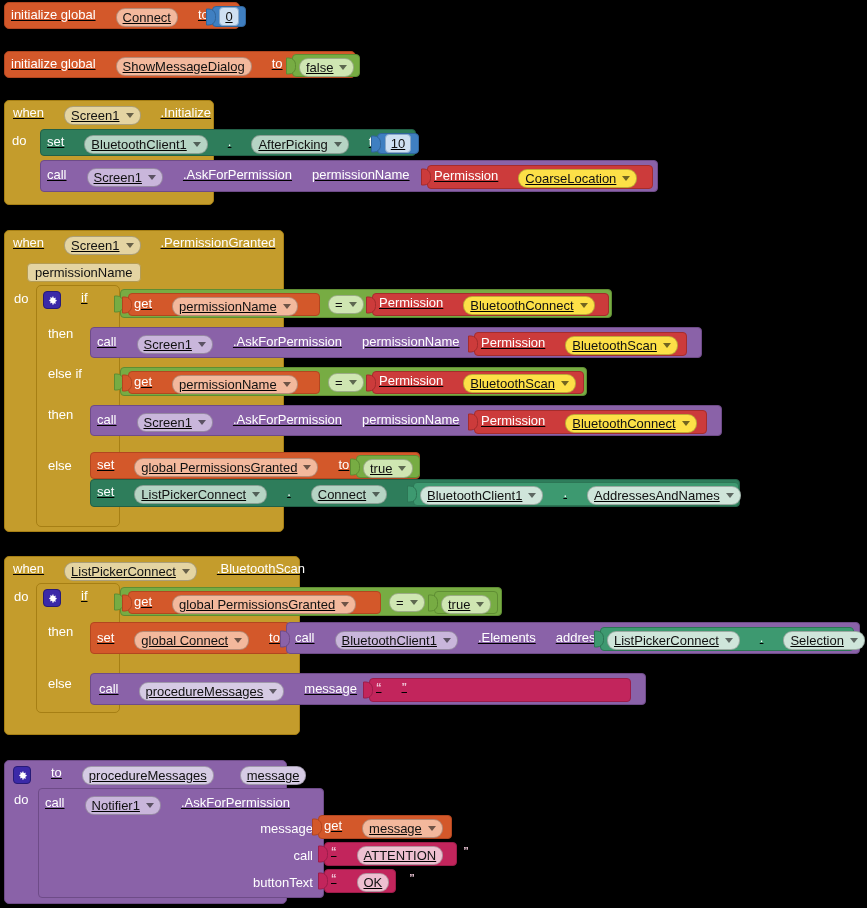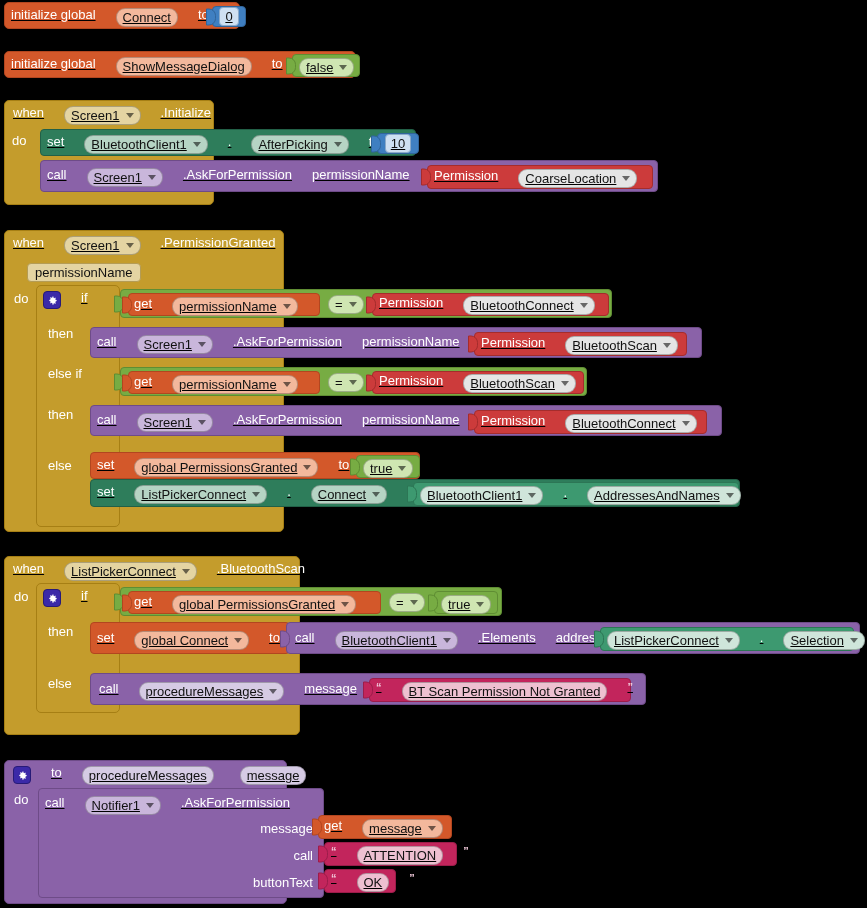--- a/index.html
+++ b/index.html
@@ -31,21 +31,21 @@
   .fld{
     display:inline-flex;align-items:center;gap:4px;
     border-radius:9px;padding:1px 6px;font-size:13px;line-height:15px;
     color:#111;border:1px solid rgba(0,0,0,.25);
   }
   .f-var{background:#f3b89c;}
   .f-set{background:#b6d4c4;}
   .f-get{background:#cfe5da;}
   .f-call{background:#c9b6db;}
   .f-logic{background:#cfe6b2;}
-  .f-help{background:#e5e5e5;}
+  .f-help{background:#fde047;}
   .f-text{background:#eec0d1;}
   .f-evt{background:#e4d4a2;}
   .f-proc{background:#d6cbe4;}
   .f-math{background:#cfe0f2;border:1px solid #8aa9c9;border-radius:4px;padding:1px 5px;}
 
   .caret{
     width:0;height:0;border-left:4px solid transparent;border-right:4px solid transparent;
     border-top:5px solid rgba(0,0,0,.55);margin-left:2px;flex:none;
   }
 
@@ -442,21 +442,20 @@
       <span class="fld f-proc">
         <span>procedureMessages</span>
         <i class="caret"></i>
       </span>
       <span class="lbl">message</span>
     </div>
     <div class="blk c-text" style="left:278px;top:4px;width:262px;height:24px;border-radius:4px;">
       <span class="plug" style="background:#c2255c;border:1px solid #9c1c4a;"></span>
       <div class="row" style="padding:3px 6px;">
         <span class="q">“</span>
-        <span class="fld f-text">BT Scan Permission Not Granted</span>
         <span class="q">”</span>
       </div>
     </div>
   </div>
 
   <div class="blk proc-shell" style="left:4px;top:760px;width:283px;height:144px;">
     <div class="row" style="padding:5px 8px;">
       <span class="gear">
         <svg width="11" height="11" viewBox="0 0 24 24" fill="#ffffff" aria-hidden="true">
           <path d="M12 8a4 4 0 100 8 4 4 0 000-8zm0 6a2 2 0 110-4 2 2 0 010 4z"></path>

